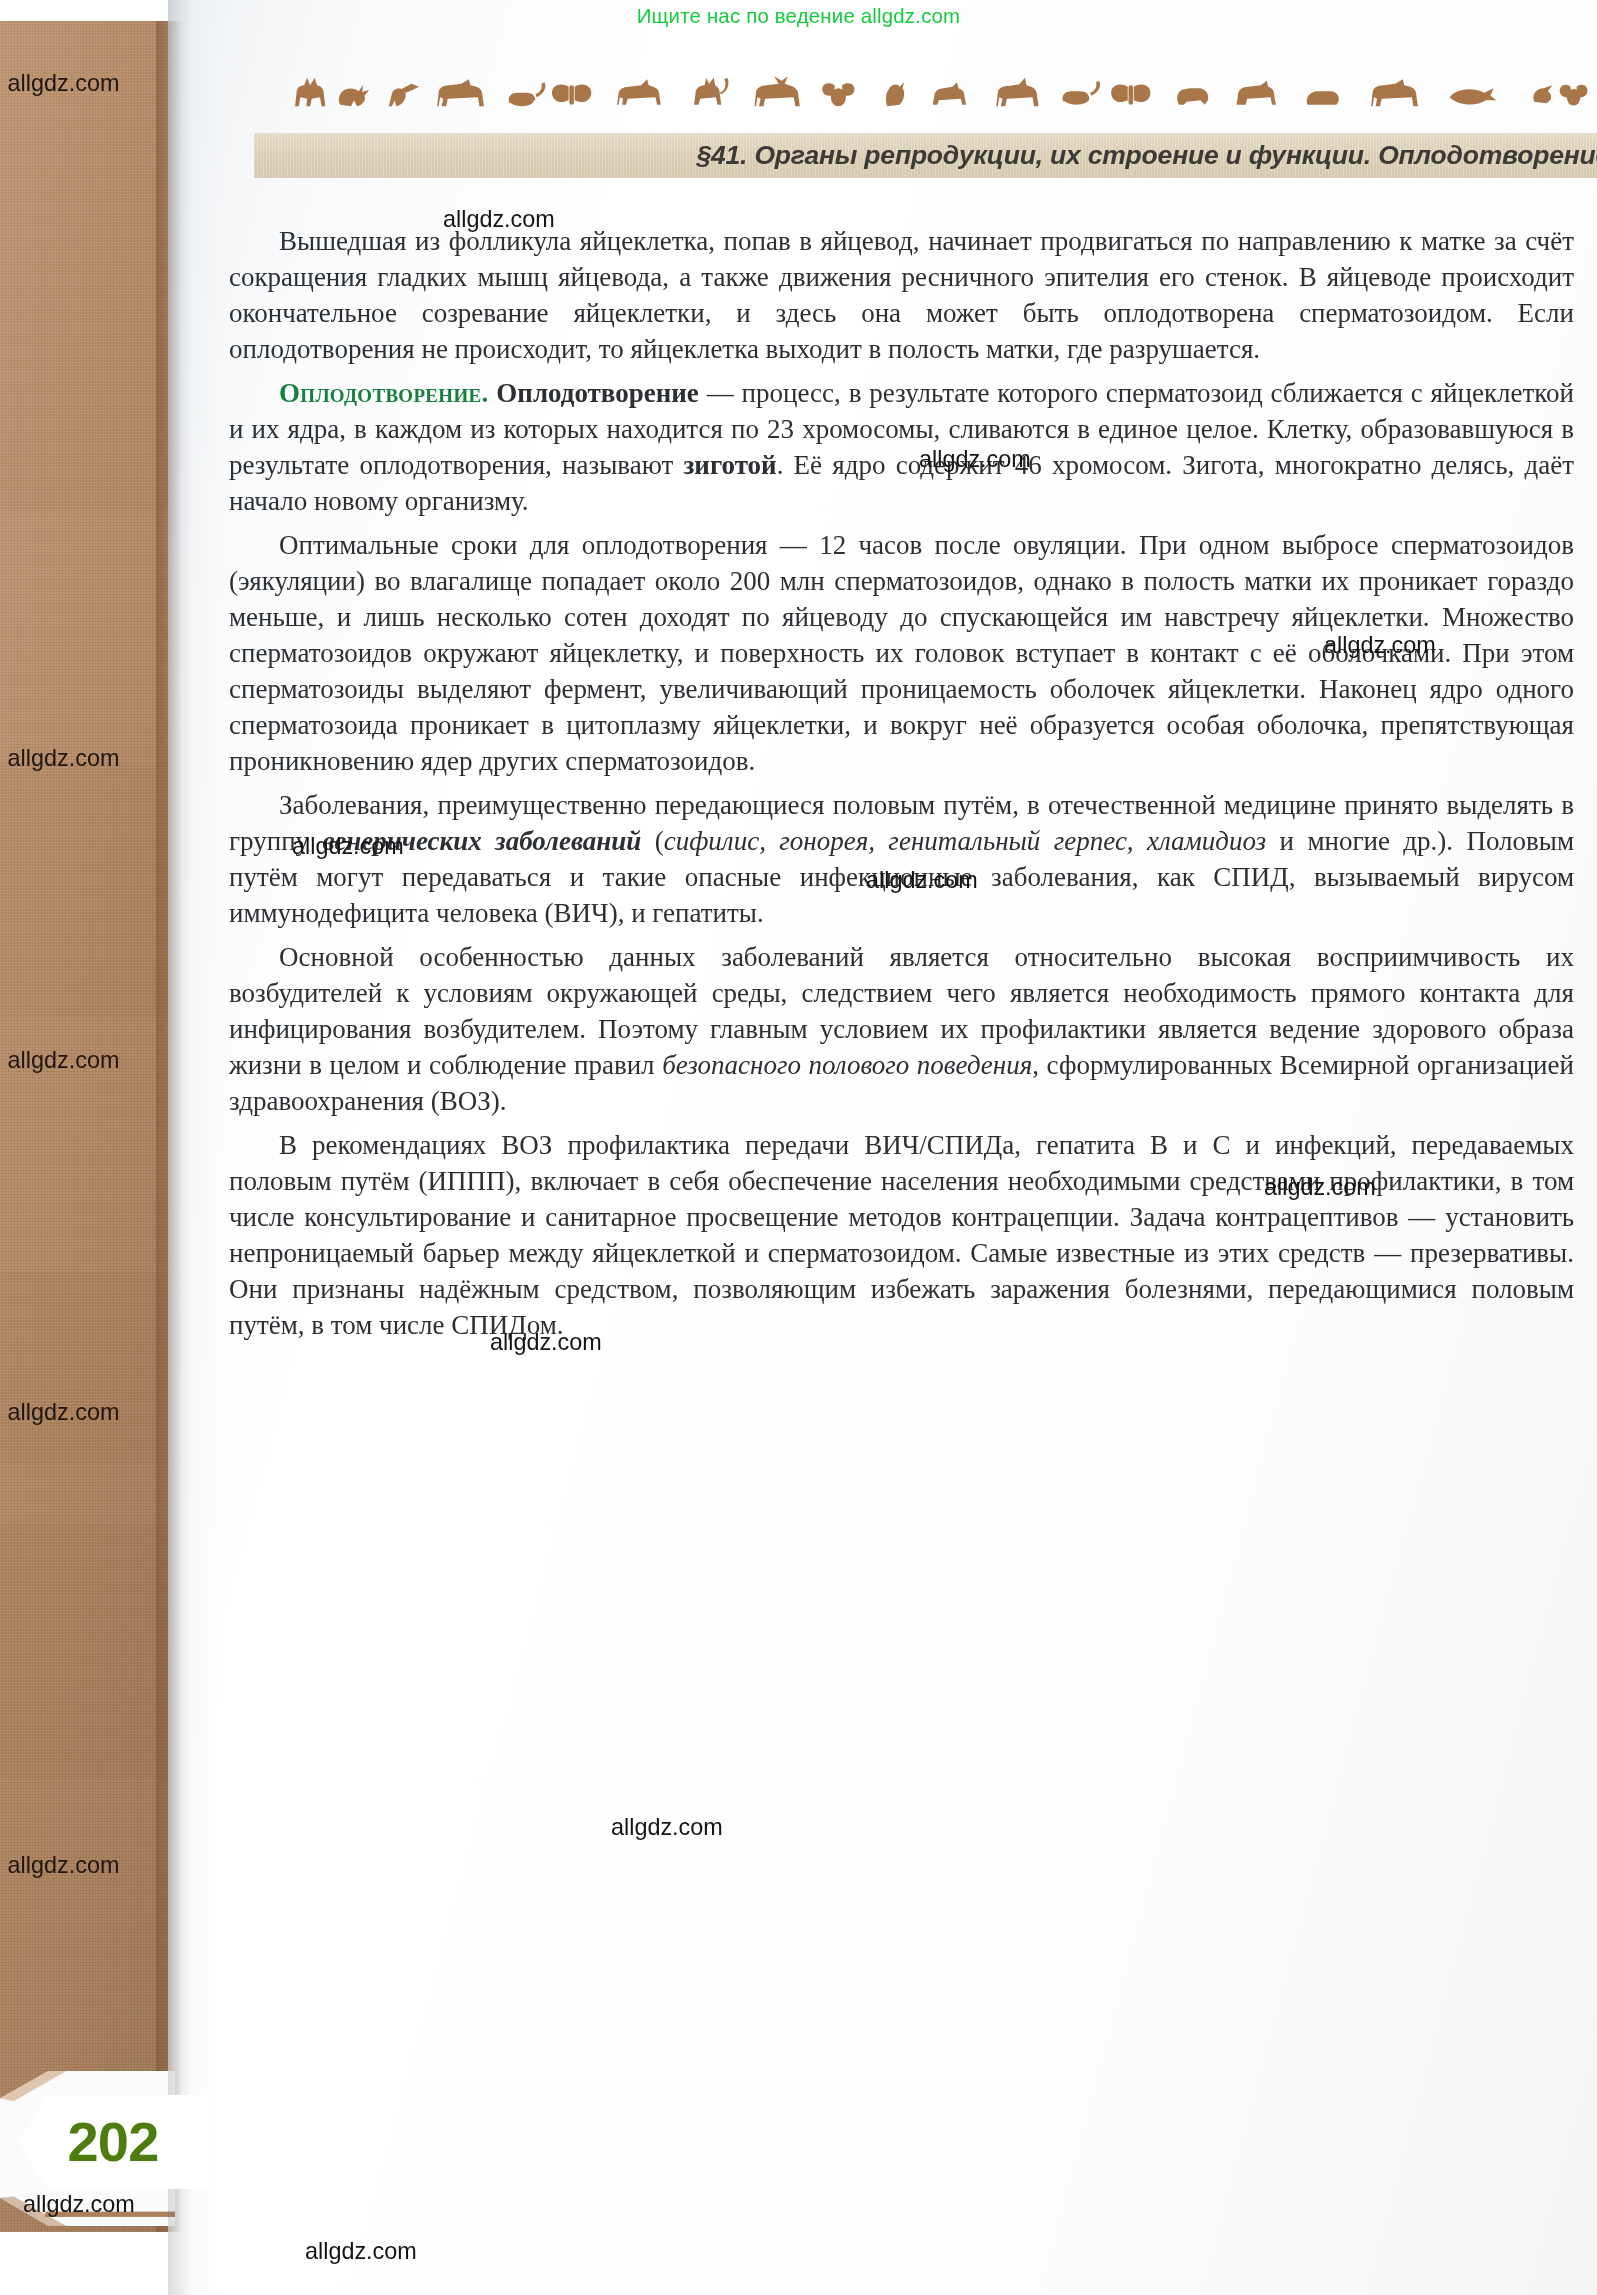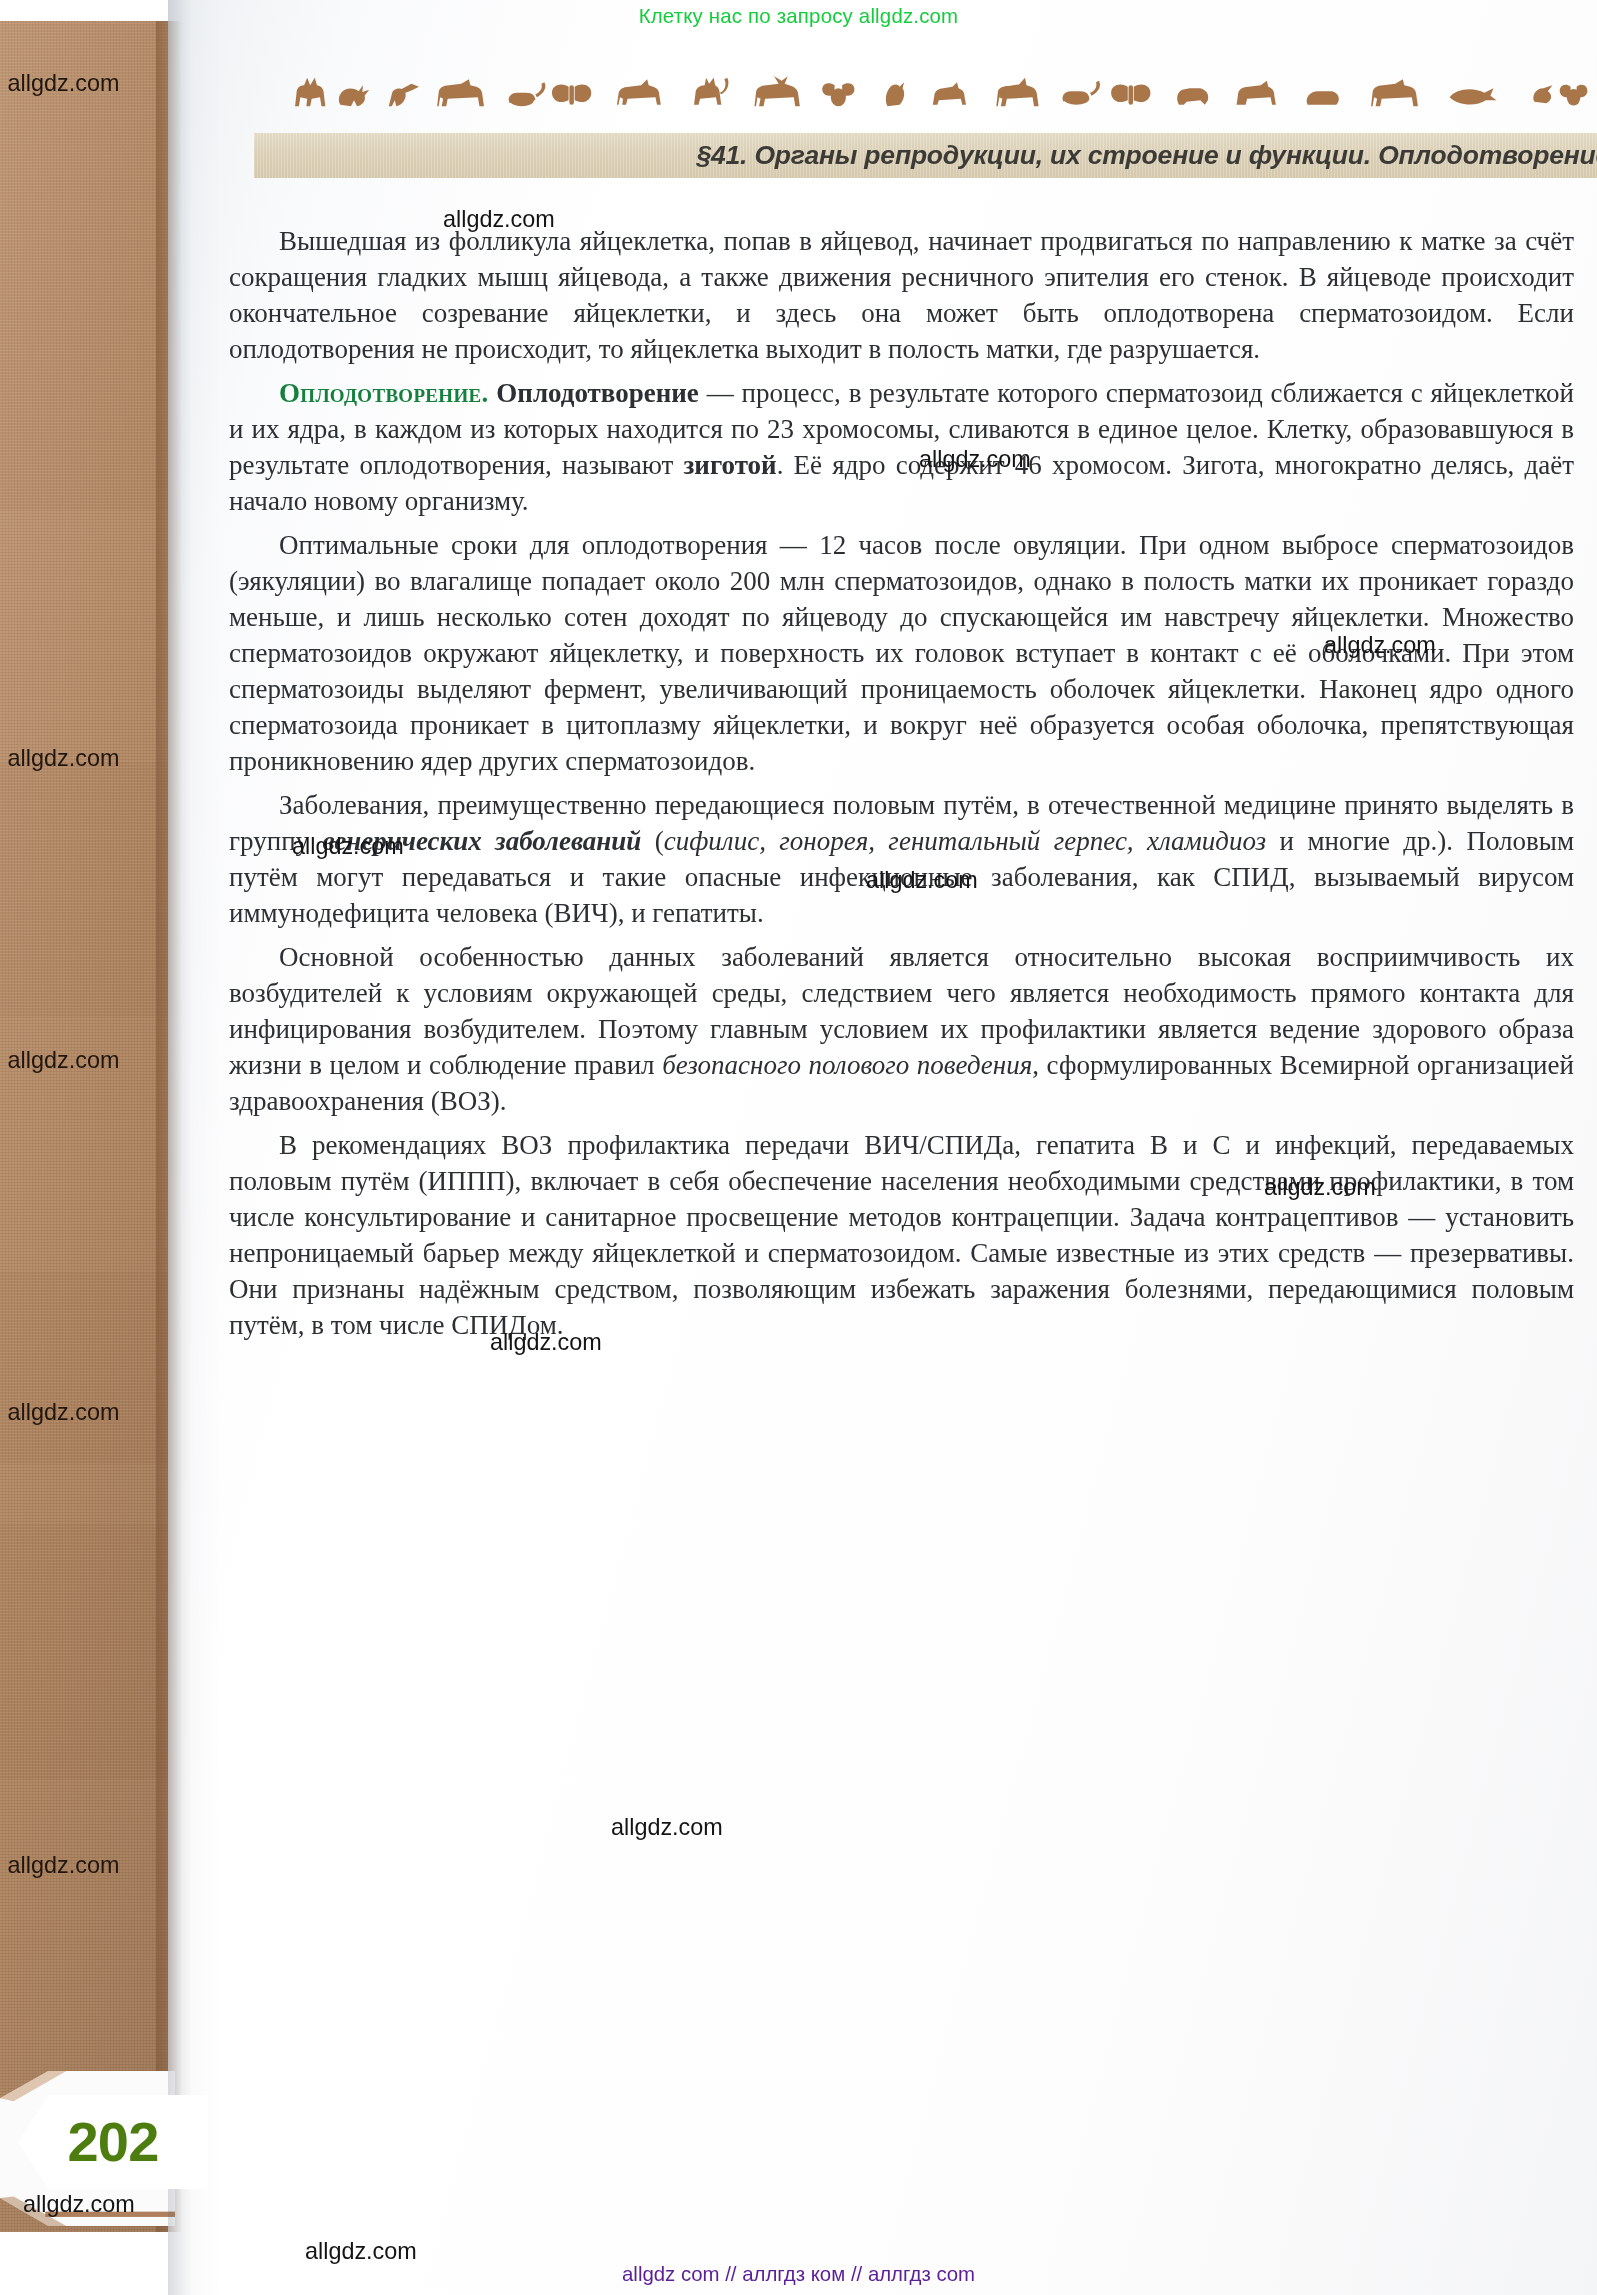--- a/index.html
+++ b/index.html
@@ -216,21 +216,21 @@
     margin-top: 8px;
   }
   .wm.light { color: #141414; }
   .wm.onbrown { color: #20160f; }
 </style>
 </head>
 <body>
 
 <div id="page">
 
-  <div class="promo-banner">Клетку нас по запросу allgdz.com</div>
+  <div class="promo-banner">Ищите нас по ведение allgdz.com</div>
 
   <div class="paper"></div>
 
   <div class="spine"></div>
   <div class="spine-fade"></div>
   <div class="paper-shadow"></div>
 
   <svg class="spine-notch" viewBox="0 0 232 205" preserveAspectRatio="none">
     <polygon points="0,36 64,0 232,0 232,205 64,205 0,168" fill="#fbfbfb"></polygon>
     <polygon points="0,36 64,0 88,0 18,40" fill="#c69a74" opacity="0.55"></polygon>
@@ -306,21 +306,20 @@
       <p><span>Заболевания, преимущественно передающиеся половым путём, в отечественной медицине принято выделять в группу </span><span class="bi">венерических заболеваний</span><span> (</span><span class="i">сифилис, гонорея, генитальный герпес, хламидиоз</span><span> и многие др.). Половым путём могут передаваться и такие опасные инфекционные заболевания, как СПИД, вызываемый вирусом иммунодефицита человека (ВИЧ), и гепатиты.</span></p>
       <p><span>Основной особенностью данных заболеваний является относительно высокая восприимчивость их возбудителей к условиям окружающей среды, следствием чего является необходимость прямого контакта для инфицирования возбудителем. Поэтому главным условием их профилактики является ведение здорового образа жизни в целом и соблюдение правил </span><span class="i">безопасного полового поведения</span><span>, сформулированных Всемирной организацией здравоохранения (ВОЗ).</span></p>
       <p><span>В рекомендациях ВОЗ профилактика передачи ВИЧ/СПИДа, гепатита В и С и инфекций, передаваемых половым путём (ИППП), включает в себя обеспечение населения необходимыми средствами профилактики, в том числе консультирование и санитарное просвещение методов контрацепции. Задача контрацептивов — установить непроницаемый барьер между яйцеклеткой и сперматозоидом. Самые известные из этих средств — презервативы. Они признаны надёжным средством, позволяющим избежать заражения болезнями, передающимися половым путём, в том числе СПИДом.</span></p>
     </div>
 
   <svg class="pagenum-tab" viewBox="0 0 252 132" preserveAspectRatio="none">
     <polygon points="0,66 40,4 252,4 252,128 40,128" fill="#ffffff"></polygon>
   </svg>
   <div class="pagenum-text">202</div>
 
-  <div class="footer">allgdz com  //  аллгдз ком  //  аллгдз com</div>
 
   <div id="watermark-layer">
       <div class="wm onbrown" style="left: 7.6px; top: 62px; font-size: 23.4px;">allgdz.com</div>
       <div class="wm onbrown" style="left: 7.6px; top: 737px; font-size: 23.4px;">allgdz.com</div>
       <div class="wm onbrown" style="left: 7.6px; top: 1039px; font-size: 23.4px;">allgdz.com</div>
       <div class="wm onbrown" style="left: 7.6px; top: 1391px; font-size: 23.4px;">allgdz.com</div>
       <div class="wm onbrown" style="left: 7.6px; top: 1844px; font-size: 23.4px;">allgdz.com</div>
       <div class="wm light" style="left: 23px; top: 2183px; font-size: 23.4px;">allgdz.com</div>
       <div class="wm light" style="left: 443px; top: 198px; font-size: 23.4px;">allgdz.com</div>
       <div class="wm light" style="left: 919px; top: 438px; font-size: 23.4px;">allgdz.com</div>

